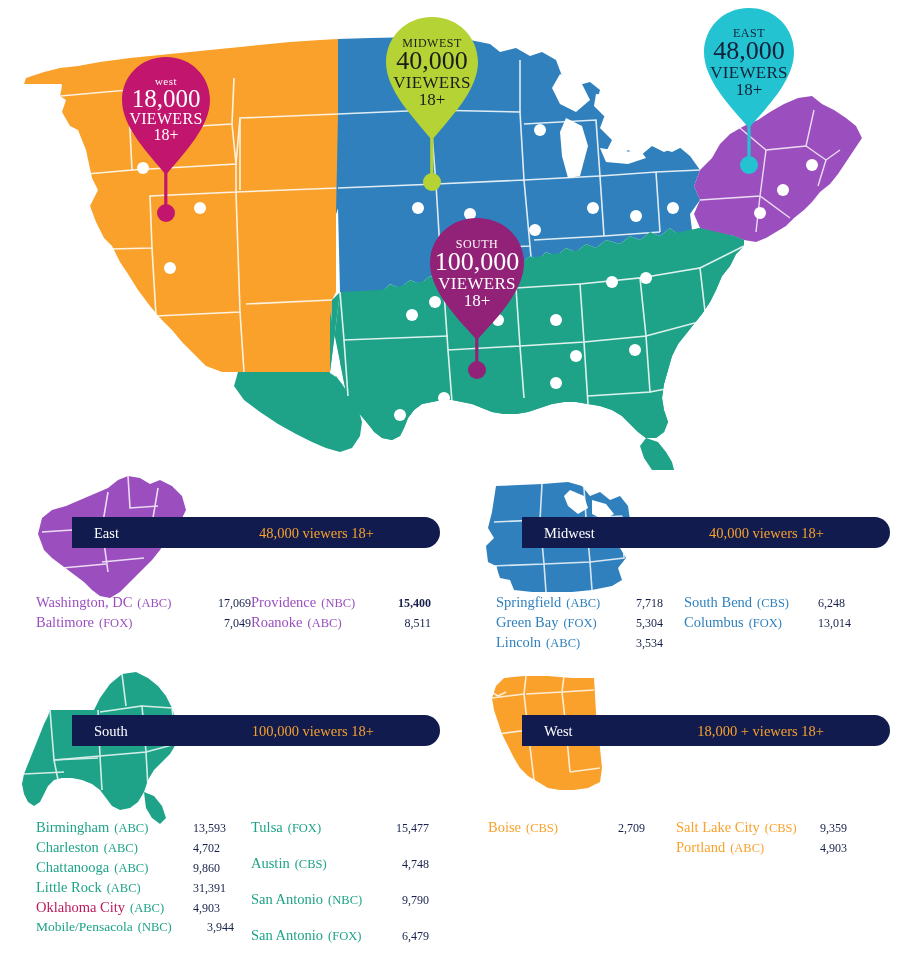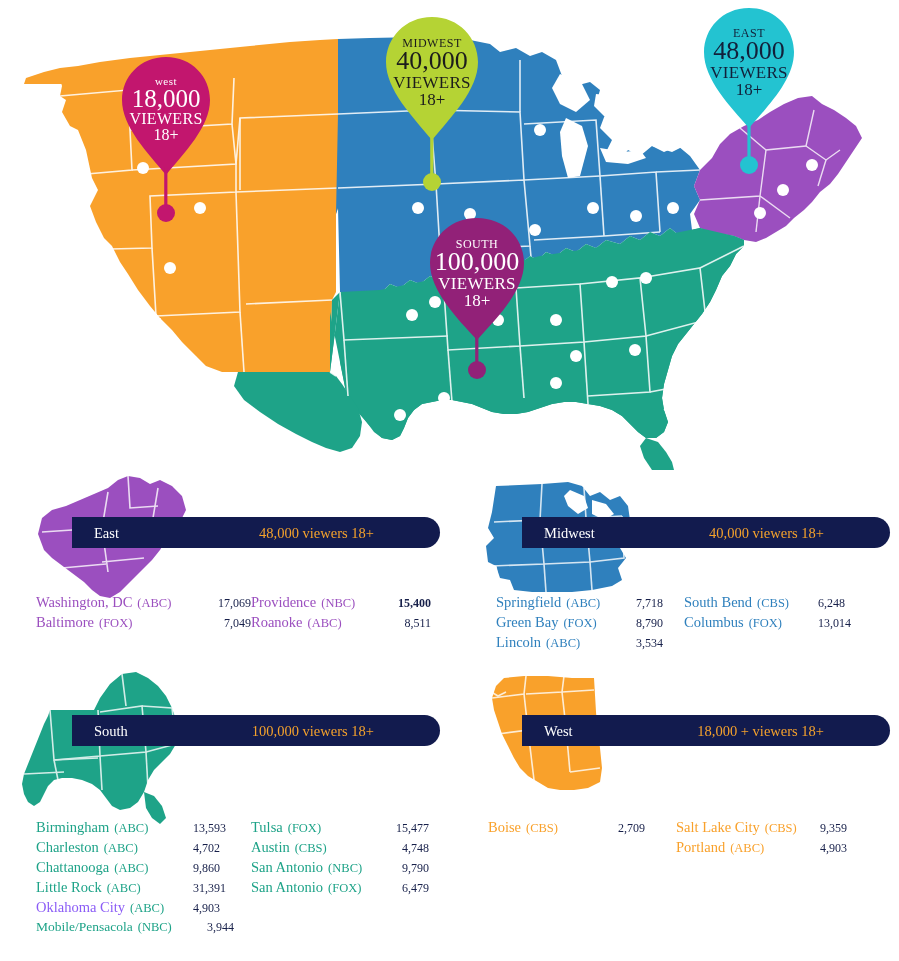--- a/index.html
+++ b/index.html
@@ -336,21 +336,21 @@
   <div class="cities" style="left:46px;top:128px;">
     <div class="col" style="width:188px;">
       <div class="crow">
         <span class="cname" style="color:#2f80bd;">Springfield</span>
         <span class="cnet" style="color:#2f80bd;">(ABC)</span>
         <span class="cnum" style="margin-left:auto;width:48px;text-align:left;">7,718</span>
       </div>
       <div class="crow">
         <span class="cname" style="color:#2f80bd;">Green Bay</span>
         <span class="cnet" style="color:#2f80bd;">(FOX)</span>
-        <span class="cnum" style="margin-left:auto;width:48px;text-align:left;">8,790</span>
+        <span class="cnum" style="margin-left:auto;width:48px;text-align:left;">5,304</span>
       </div>
       <div class="crow">
         <span class="cname" style="color:#2f80bd;">Lincoln</span>
         <span class="cnet" style="color:#2f80bd;">(ABC)</span>
         <span class="cnum" style="margin-left:auto;width:48px;text-align:left;">3,534</span>
       </div>
     </div>
     <div class="col" style="width:190px;">
       <div class="crow">
         <span class="cname" style="color:#2f80bd;">South Bend</span>
@@ -407,31 +407,31 @@
         <span class="cname" style="color:#1ea388;">Chattanooga</span>
         <span class="cnet" style="color:#1ea388;">(ABC)</span>
         <span class="cnum" style="margin-left:auto;width:58px;text-align:left;">9,860</span>
       </div>
       <div class="crow">
         <span class="cname" style="color:#1ea388;">Little Rock</span>
         <span class="cnet" style="color:#1ea388;">(ABC)</span>
         <span class="cnum" style="margin-left:auto;width:58px;text-align:left;">31,391</span>
       </div>
       <div class="crow">
-        <span class="cname" style="color:#8b5cf6;">Oklahoma City</span>
+        <span class="cname" style="color:#be185d;">Oklahoma City</span>
         <span class="cnet" style="color:#1ea388;">(ABC)</span>
         <span class="cnum" style="margin-left:auto;width:58px;text-align:left;">4,903</span>
       </div>
       <div class="crow">
         <span class="cname" style="color:#1ea388;font-size:13.5px;">Mobile/Pensacola</span>
         <span class="cnet" style="color:#1ea388;">(NBC)</span>
         <span class="cnum" style="margin-left:auto;width:44px;text-align:left;">3,944</span>
       </div>
     </div>
-    <div class="col" style="width:178px;">
+    <div class="col" style="width:178px;gap:16px;">
       <div class="crow">
         <span class="cname" style="color:#1ea388;">Tulsa</span>
         <span class="cnet" style="color:#1ea388;">(FOX)</span>
         <span class="cnum" style="margin-left:auto;width:54px;">15,477</span>
       </div>
       <div class="crow">
         <span class="cname" style="color:#1ea388;">Austin</span>
         <span class="cnet" style="color:#1ea388;">(CBS)</span>
         <span class="cnum" style="margin-left:auto;width:54px;">4,748</span>
       </div>

